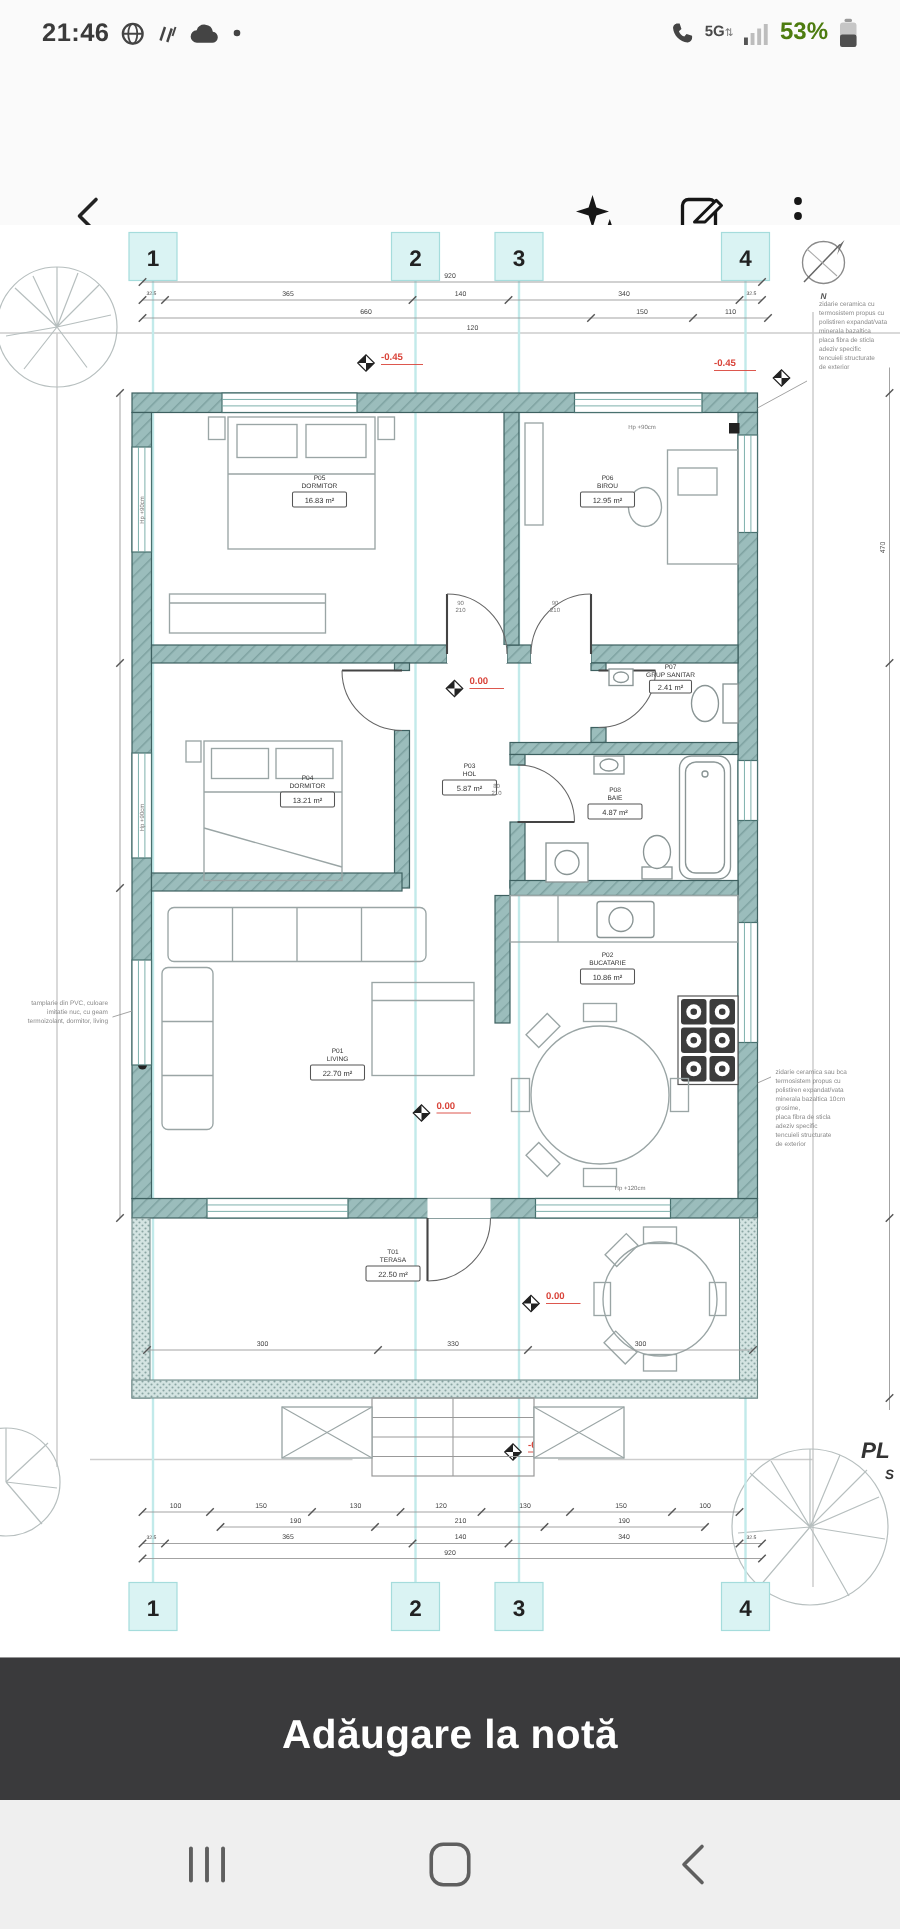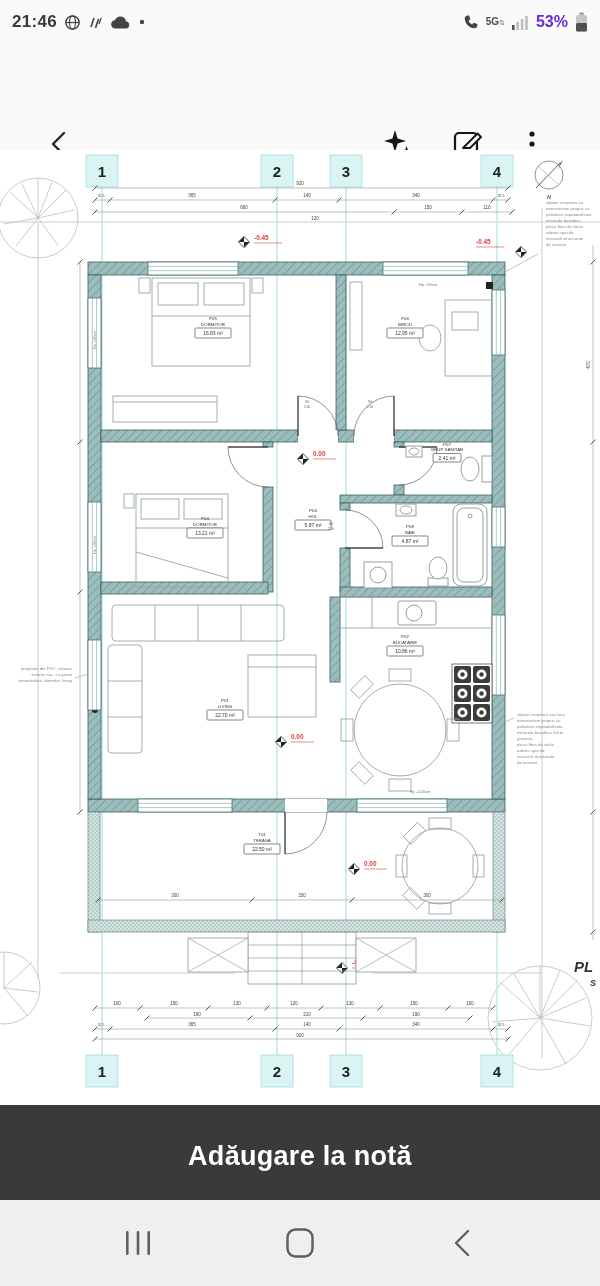--- a/index.html
+++ b/index.html
@@ -1,27 +1,27 @@
 <!DOCTYPE html>
 <html><head>
 <meta charset="utf-8">
 <style>
   html,body{margin:0;padding:0}
   body{width:600px;height:1286px;position:relative;background:#fff;
        font-family:"Liberation Sans",sans-serif;overflow:hidden}
 
   
   .statusbar{position:absolute;top:0;left:0;right:0;height:44px;background:#fafafa;
-             display:flex;justify-content:space-between;align-items:center;padding:0 12px;box-sizing:border-box}
+             display:flex;justify-content:space-between;align-items:center;padding:0 28px;box-sizing:border-box}
   .sb-left,.sb-right{display:flex;align-items:center;gap:7px}
   .sb-time{font-size:17px;font-weight:700;color:#3a3a3a;letter-spacing:.3px}
   .sb-5g{display:flex;flex-direction:row;align-items:center;line-height:1}
   .sb-5g .g{font-size:10px;font-weight:700;color:#4a4a4a}
   .sb-5g .a{font-size:7px;color:#7a7a7a;margin-top:1px}
-  .sb-pct{font-size:16px;font-weight:600;color:#6d28d9}
+  .sb-pct{font-size:16px;font-weight:600;color:#4d7c0f}
 
   
   .header{position:absolute;top:44px;left:0;right:0;height:106px;background:#fafafa}
   .back-btn{position:absolute;left:42px;top:82px;width:36px;height:36px;cursor:pointer}
   .title-wrap{position:absolute;left:104px;top:56px}
   .app-title{font-size:34px;font-weight:800;color:#161616;letter-spacing:-.5px;line-height:1.1}
   .app-sub{font-size:21px;font-weight:700;color:#1e1e1e;margin-top:7px}
   .hicon{position:absolute;top:80px;width:40px;height:40px;cursor:pointer}
   .hicon.ai{left:378px}.hicon.edit{left:448px}.hicon.menu{left:512px}
 

